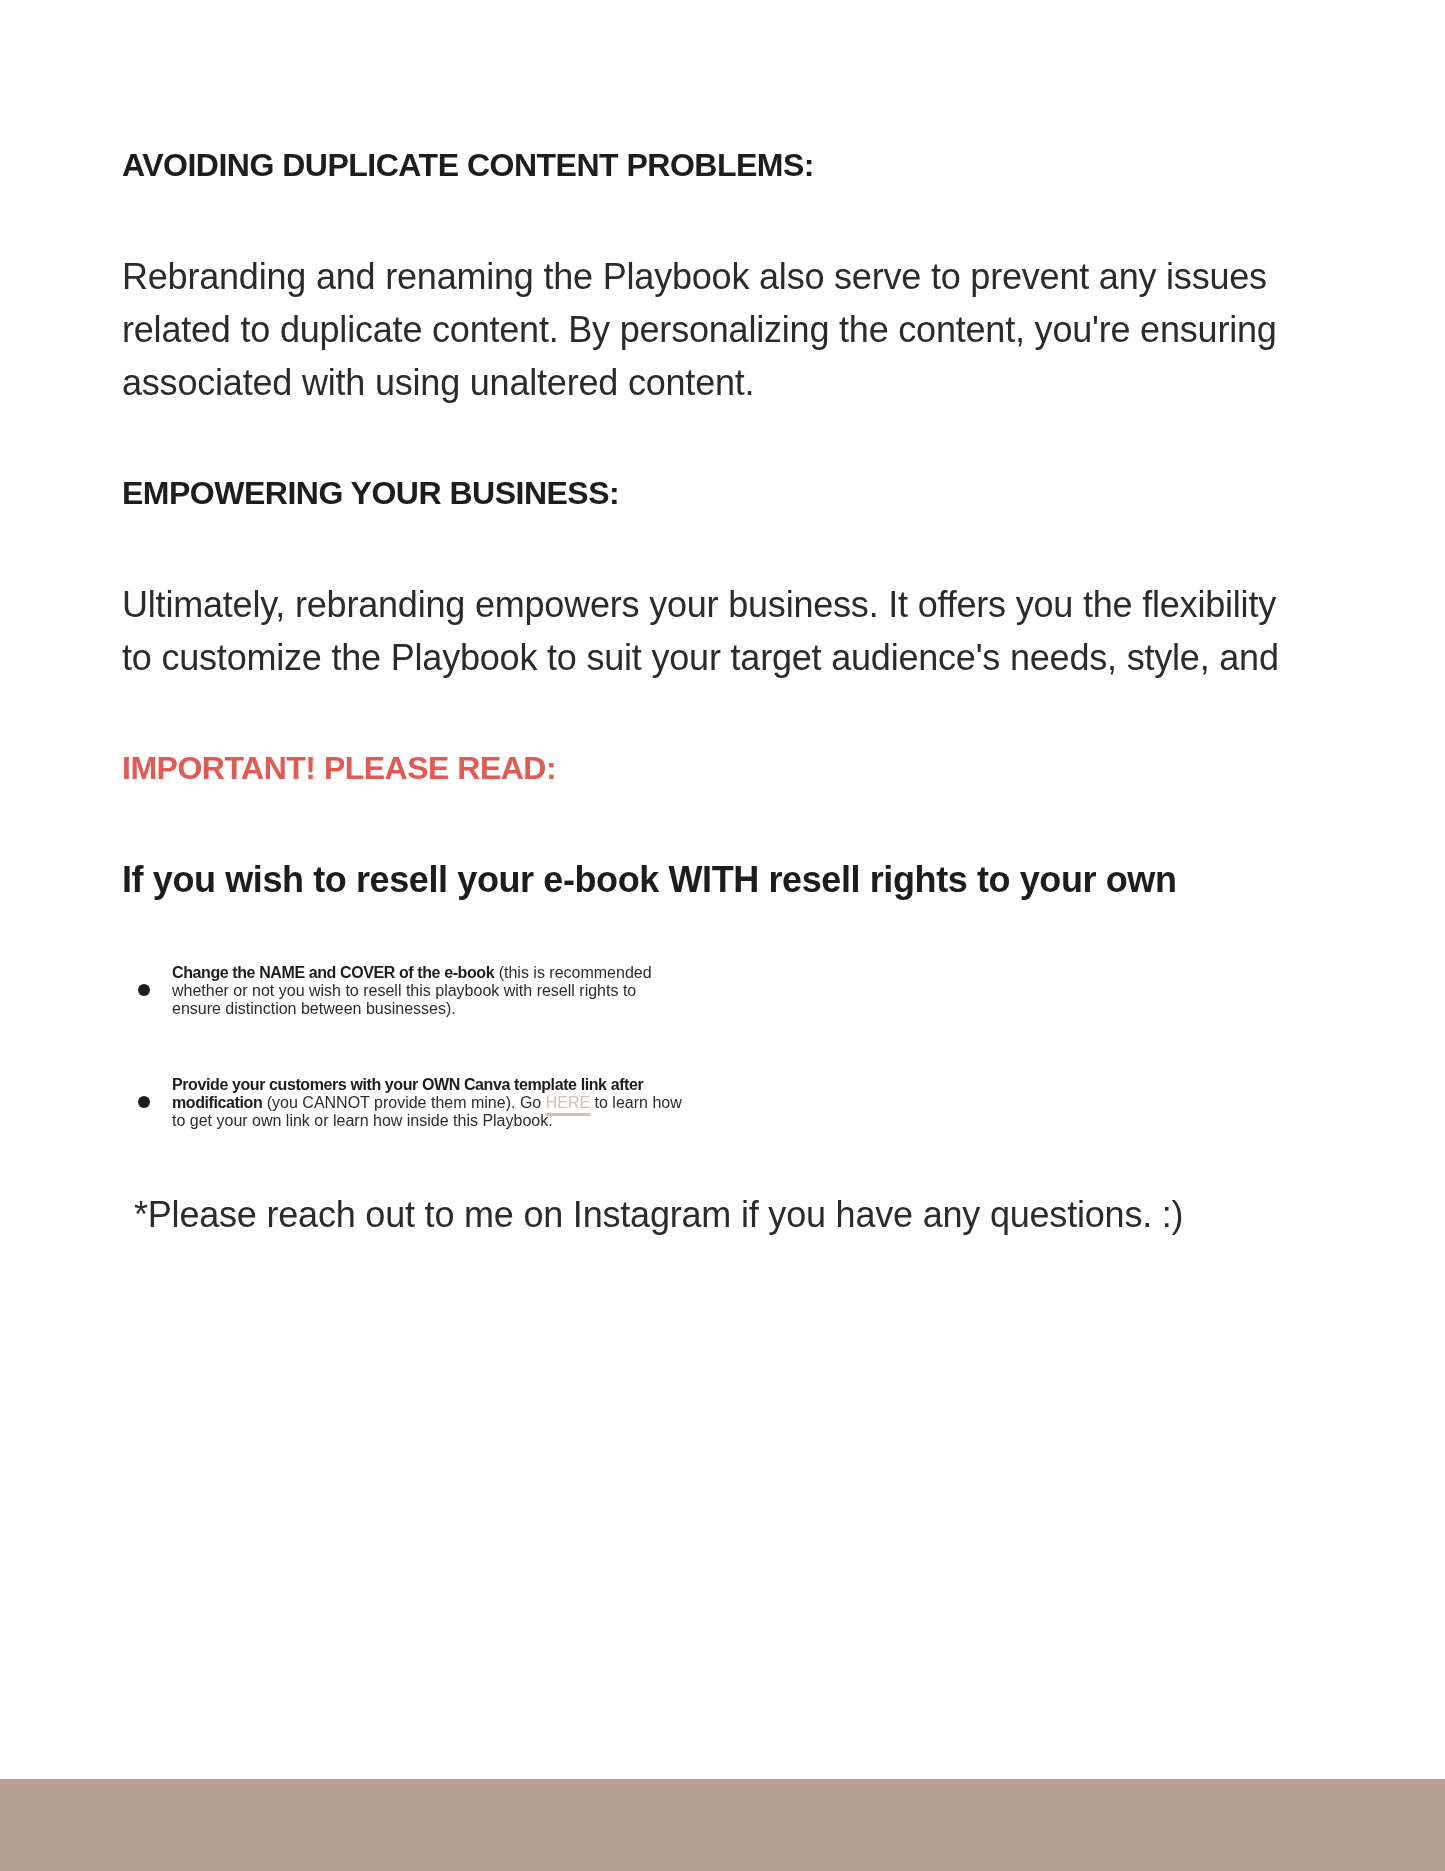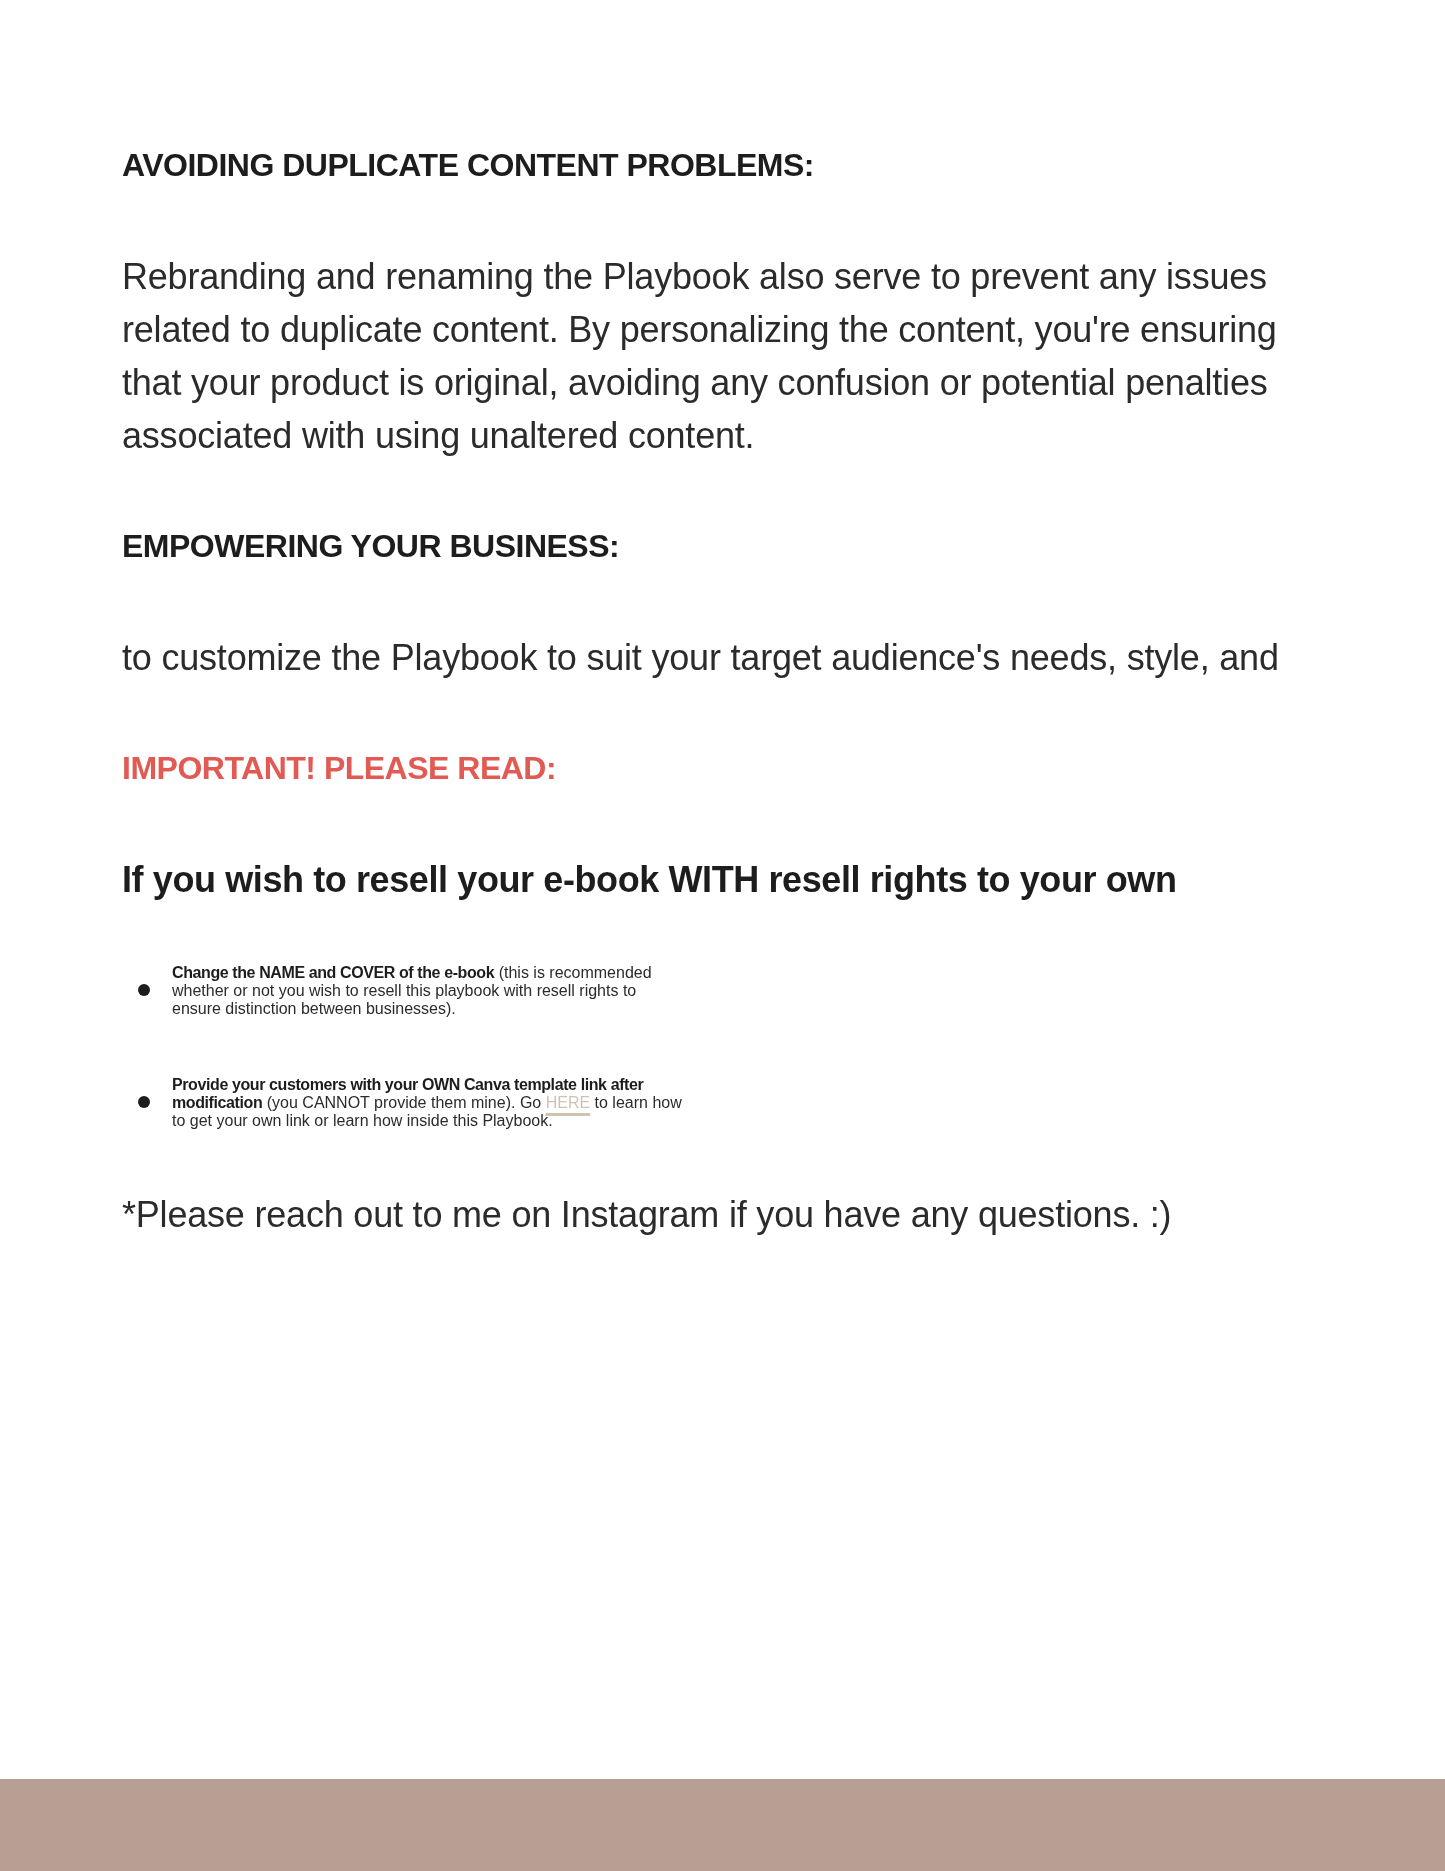--- a/index.html
+++ b/index.html
@@ -31,43 +31,43 @@
   .dot{
     width:12px;height:12px;border-radius:50%;background:#1d1d1d;
     margin:20px 0 0 16px;flex:none;
   }
   .term .lines{margin-left:22px;}
   .run-b{font-weight:700;color:var(--heading-text);letter-spacing:-0.4px;}
   a.doc-link{
     color:var(--link-tan);font-weight:400;text-decoration:underline;
     text-underline-offset:5px;text-decoration-thickness:3px;cursor:pointer;
   }
-  .footnote{margin:0;}
+  .footnote{margin:12px;}
   .footer-bar{
     position:absolute;left:0;bottom:0;width:1445px;height:92px;
     background:var(--footer-bar);
   }
 </style>
 </head>
 <body>
 
 <div class="page">
 
   <h2 class="heading">AVOIDING DUPLICATE CONTENT PROBLEMS:</h2>
 
   <div class="para">
       <div class="line">Rebranding and renaming the Playbook also serve to prevent any issues</div>
       <div class="line">related to duplicate content. By personalizing the content, you're ensuring</div>
-      <div class="line">that your product is original, avoiding any confusion or potential penalties</div>
       <div class="line">associated with using unaltered content.</div>
     </div>
 
   <h2 class="heading">EMPOWERING YOUR BUSINESS:</h2>
 
   <div class="para">
+      <div class="line">Ultimately, rebranding empowers your business. It offers you the flexibility</div>
       <div class="line">to customize the Playbook to suit your target audience's needs, style, and</div>
     </div>
 
   <h2 class="heading red">IMPORTANT! PLEASE READ:</h2>
 
   <div class="para bold">
       <div class="line">If you wish to resell your e-book WITH resell rights to your own</div>
     </div>
 
   <ul class="terms">

